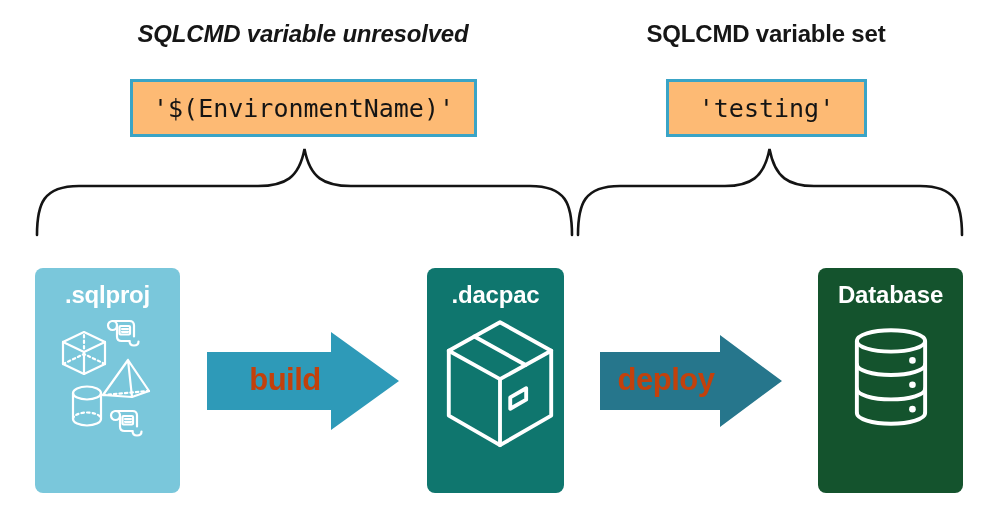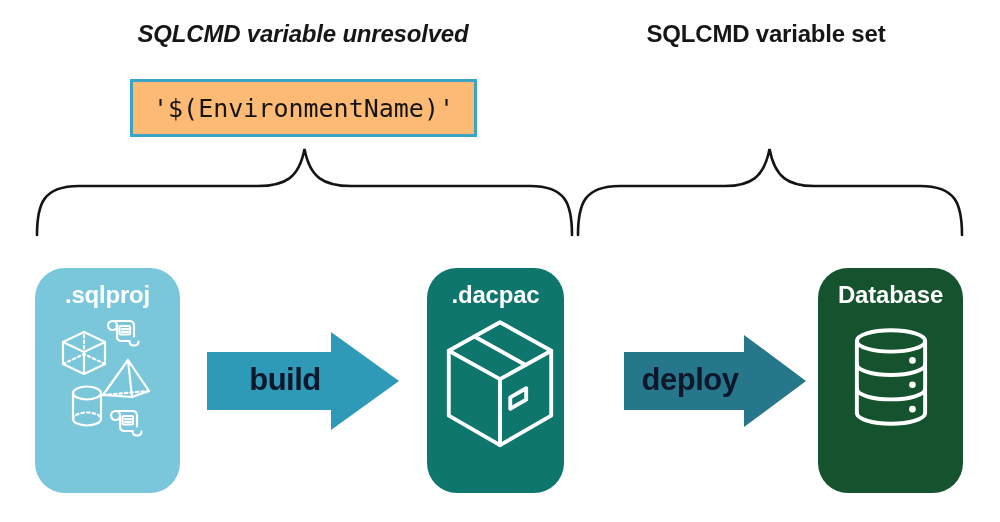--- a/index.html
+++ b/index.html
@@ -41,64 +41,67 @@
     color: #141414;
     white-space: nowrap;
   }
   .brace { position: absolute; top: 142px; }
   .brace-left  { left: 34px; }
   .brace-right { left: 575px; }
   .card {
     position: absolute;
     top: 268px;
     height: 225px;
-    border-radius: 30px;
+    border-radius: 8px;
   }
   .card-sqlproj  { left: 35px;  width: 145px; background: #7ac7db; }
   .card-dacpac   { left: 427px; width: 137px; background: #0f766e; }
   .card-database { left: 818px; width: 145px; background: #14532d; }
   .card-title {
     margin-top: 13px;
     text-align: center;
     font-size: 24px;
     font-weight: 700;
     color: #ffffff;
     letter-spacing: -0.2px;
   }
   .card-icon { position: absolute; }
   .sqlproj-icons  { left: 20px; top: 48px; }
   .package-icon   { left: 16px; top: 52px; }
   .database-icon  { left: 34px; top: 60px; }
   .arrow { position: absolute; }
   .arrow-build  { left: 207px; top: 332px; width: 192px; height: 98px; }
-  .arrow-deploy { left: 600px; top: 335px; width: 182px; height: 92px; margin-left: 24px; }
+  .arrow-deploy { left: 600px; top: 335px; width: 182px; height: 92px; }
   .arrow svg { position: absolute; left: 0; top: 0; }
   .arrow-label {
     position: absolute;
     text-align: center;
     font-size: 31px;
     font-weight: 700;
-    color: #0f172a;
+    color: #c2410c;
     letter-spacing: -0.5px;
   }
   .arrow-build .arrow-label  { left: 0; width: 156px; top: 49px; transform: translateY(-54%); }
   .arrow-deploy .arrow-label { left: 0; width: 132px; top: 46px; transform: translateY(-54%); }
   .icon-stroke { fill: none; stroke: #ffffff; stroke-linecap: round; stroke-linejoin: round; }
   .brace path { fill: none; stroke: #141414; stroke-width: 2.6; stroke-linecap: round; }
 </style>
 </head>
 <body>
 
 <div class="canvas">
 
   <div class="heading heading-left">SQLCMD variable unresolved</div>
   <div class="heading heading-right">SQLCMD variable set</div>
 
   <div class="codebox codebox-left">
     <span class="code-text">'$(EnvironmentName)'</span>
+  </div>
+  <div class="codebox codebox-right">
+    <span class="code-text">'testing'</span>
   </div>
 
   <svg class="brace brace-left" width="541" height="96" viewBox="0 0 541 96">
     <path d="M3 93 C3 62 9 44 45 44 H224 C251 44 265 36 270.5 7 C276 36 290 44 317 44 H496 C532 44 538 62 538 93"></path>
   </svg>
   <svg class="brace brace-right" width="390" height="96" viewBox="0 0 390 96">
     <path d="M3 93 C3 62 9 44 45 44 H150 C175 44 189 36 194.5 7 C200 36 214 44 239 44 H345 C381 44 387 62 387 93"></path>
   </svg>
 
   <div class="card card-sqlproj">

